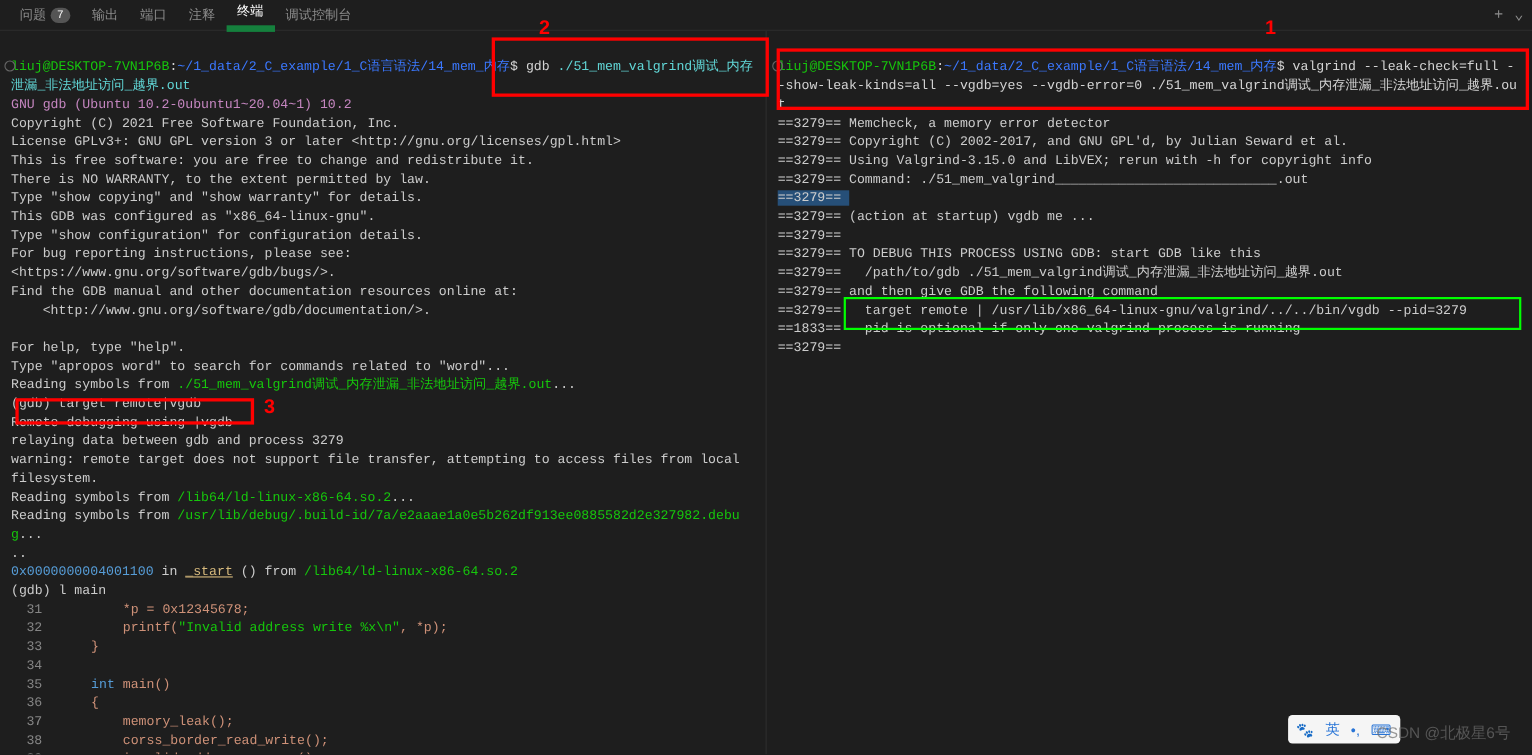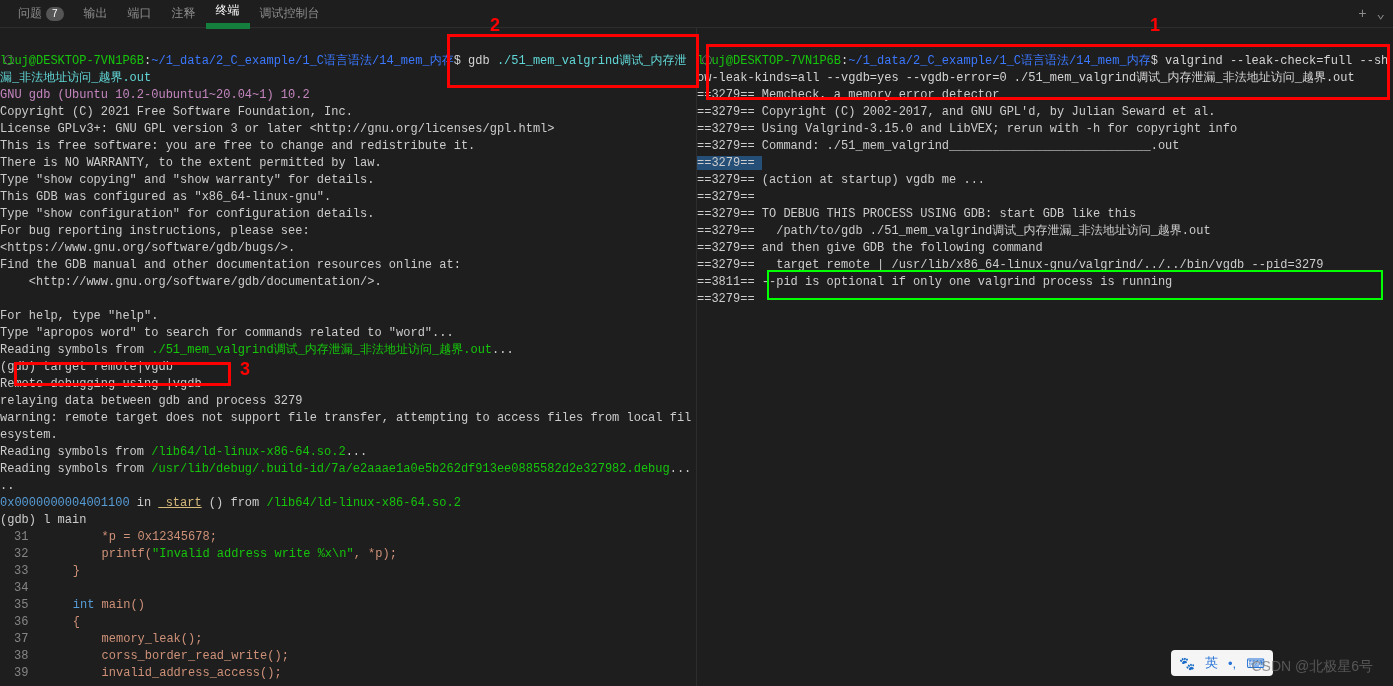--- a/index.html
+++ b/index.html
@@ -50,21 +50,21 @@
   gap: 10px;
   color: #8c8c8c;
   font-size: 14px;
 }
 .pane-container {
   display: flex;
   height: calc(100% - 28px);
 }
 .pane {
   flex: 1;
-  padding: 8px 0;
+  padding: 8px 10px;
   overflow: hidden;
   position: relative;
   line-height: 17px;
   white-space: pre-wrap;
   word-break: break-all;
 }
 .pane.left { border-right: 1px solid #2d2d2d; }
 .green { color: #16c60c; }
 .blue { color: #3b78ff; }
 .cyan { color: #61d6d6; }
@@ -205,21 +205,21 @@
 <span>==3279== Copyright (C) 2002-2017, and GNU GPL'd, by Julian Seward et al.</span>
 <span>==3279== Using Valgrind-3.15.0 and LibVEX; rerun with -h for copyright info</span>
 <span>==3279== Command: ./51_mem_valgrind____________________________.out</span>
 <span class="selbg">==3279== </span>
 <span>==3279== (action at startup) vgdb me ...</span>
 <span>==3279== </span>
 <span>==3279== TO DEBUG THIS PROCESS USING GDB: start GDB like this</span>
 <span>==3279==   /path/to/gdb ./51_mem_valgrind调试_内存泄漏_非法地址访问_越界.out</span>
 <span>==3279== and then give GDB the following command</span>
 <span>==3279==   target remote | /usr/lib/x86_64-linux-gnu/valgrind/../../bin/vgdb --pid=3279</span>
-<span>==3811== --pid is optional if only one valgrind process is running</span>
+<span>==1833== --pid is optional if only one valgrind process is running</span>
 <span>==3279== </span>
   </div>
 </div>
 
 <div class="circ c1"></div>
 <div class="circ c2"></div>
 
 <div class="red-box2 box1"></div>
 <div class="red-box2 box2"></div>
 <div class="red-box2 box3"></div>

